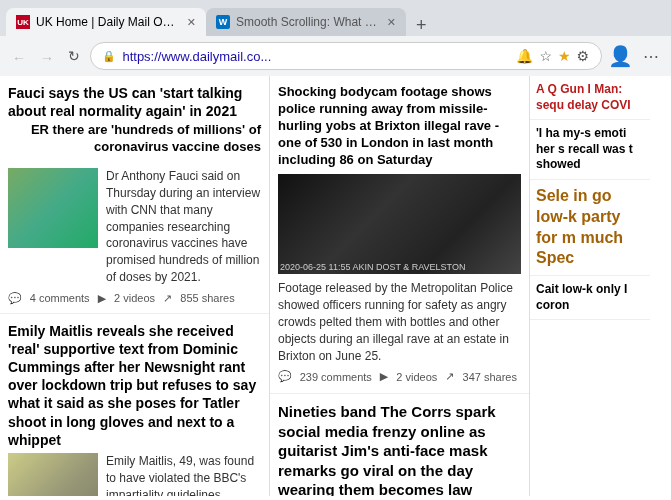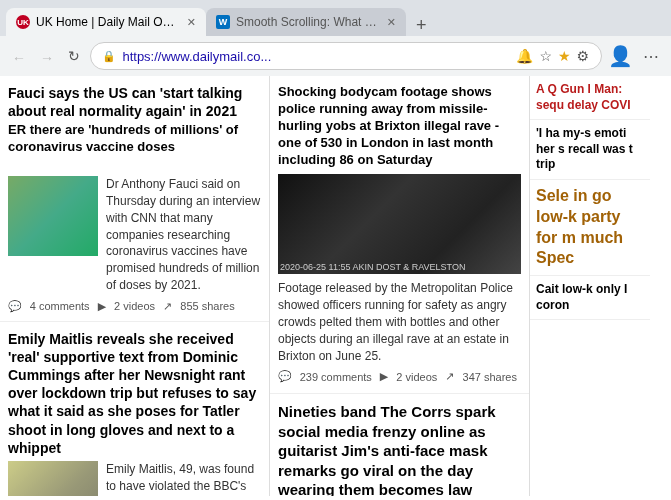--- a/index.html
+++ b/index.html
@@ -56,21 +56,21 @@
 
   </style>
 </head>
 <body>
 
 <div>
 
   <div class="tab-bar">
 
     <div class="tab active">
-      <div class="tab-favicon fav-uk" style="background:#c00022; color:white; font-size:8px; font-weight:bold; display:flex;align-items:center;justify-content:center; width:14px;height:14px; border-radius:7px;">UK</div>
+      <div class="tab-favicon fav-uk" style="background:#c00022; color:white; font-size:8px; font-weight:bold; display:flex;align-items:center;justify-content:center; width:14px;height:14px; border-radius:0;">UK</div>
       <span class="tab-label">UK Home | Daily Mail Online</span>
       <span class="tab-close">✕</span>
     </div>
 
     <div class="tab inactive">
       <div class="tab-favicon fav-w" style="background:#0070c0; color:white; font-size:9px; font-weight:bold; display:flex;align-items:center;justify-content:center; width:14px;height:14px; border-radius:2px;">W</div>
       <span class="tab-label">Smooth Scrolling: What is it and</span>
       <span class="tab-close">✕</span>
     </div>
     <span class="tab-new">+</span>
@@ -92,21 +92,21 @@
     <span class="more-btn">⋯</span>
   </div>
 </div>
 
 <div class="columns-wrap">
 
   <div class="left-col">
 
     <div class="article-top">
       <div style="font-size:14px; font-weight:bold; color:#000; line-height:1.3; margin-bottom:2px;">Fauci says the US can 'start talking about real normality again' in 2021</div>
-      <div style="font-size:13px; font-weight:bold; color:#000; line-height:1.3; margin-bottom:20px;">ER there are 'hundreds of millions' of coronavirus vaccine doses</div>
+      <div style="font-size:13px; font-weight:bold; color:#000; line-height:1.3; margin-bottom:12px;text-align:right;">ER there are 'hundreds of millions' of coronavirus vaccine doses</div>
       <div style="display:flex; gap:8px; margin-top:4px;">
         <div class="article-thumb" style="width:90px;height:80px;background:linear-gradient(135deg,#7a6, #4a8, #2a6);flex-shrink:0;"></div>
         <p style="font-size:12px;color:#333;line-height:1.4;">Dr Anthony Fauci said on Thursday during an interview with CNN that many companies researching coronavirus vaccines have promised hundreds of million of doses by 2021.</p>
       </div>
       <div class="article-meta">
         <span class="meta-blue">💬</span>
         <span>4 comments</span>
         <span style="color:#555;font-size:11px;">▶</span>
         <span>2 videos</span>
         <span style="color:#555;font-size:11px;">↗</span>
@@ -147,21 +147,21 @@
       <h2 style="font-size:15px;font-weight:bold;color:#000;line-height:1.3;margin-bottom:6px;">Nineties band The Corrs spark social media frenzy online as guitarist Jim's anti-face mask remarks go viral on the day wearing them becomes law</h2>
 
     </div>
   </div>
 
   <div class="right-sidebar">
     <div class="sidebar-article">
       <h4 style="font-size:12px;font-weight:bold;color:#b91c1c;line-height:1.3;">A Q Gun I Man: sequ delay COVI</h4>
     </div>
     <div class="sidebar-article">
-      <h4 style="font-size:12px;font-weight:bold;color:#000;line-height:1.3;">'I ha my-s emoti her s recall was t trip</h4>
+      <h4 style="font-size:12px;font-weight:bold;color:#000;line-height:1.3;">'I ha my-s emoti her s recall was t showed</h4>
     </div>
     <div class="sidebar-article">
       <h4 style="font-size:16px;font-weight:bold;color:#a16207;line-height:1.3;">Sele in go low-k party for m much Spec</h4>
     </div>
     <div class="sidebar-article">
       <h4 style="font-size:12px;font-weight:bold;color:#000;line-height:1.3;">Cait low-k only I coron</h4>
     </div>
   </div>
 
 </div>

